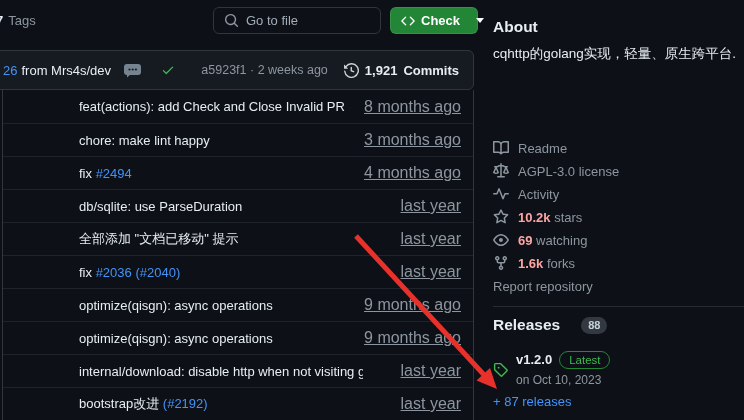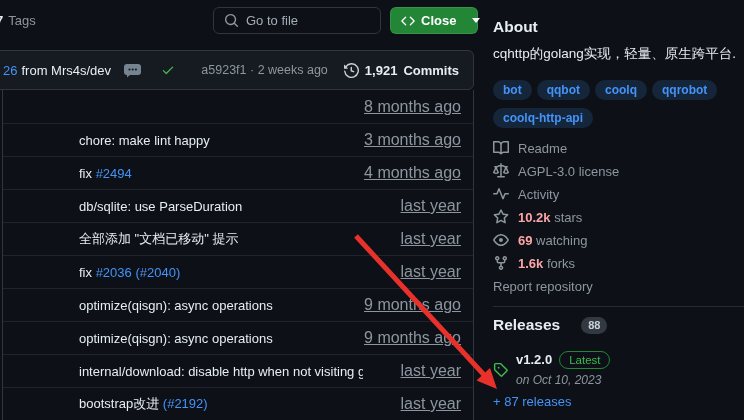--- a/index.html
+++ b/index.html
@@ -85,21 +85,21 @@
     background:rgba(110,118,129,0.4);color:#c9d1d9;font-size:11px;font-weight:bold;
     border-radius:999px;padding:2px 7px;line-height:13px;
   }
   .release-item{position:absolute;left:0;top:345px;display:flex;align-items:center;gap:8px;cursor:pointer;}
   .release-item .tag-ic{color:var(--green);margin-top:0;}
   .release-ver{font-weight:bold;color:var(--fg);font-size:13px;}
   .latest-pill{
     border:1px solid var(--green-btn);color:var(--green);border-radius:999px;
     font-size:11.5px;padding:1px 9px;margin-left:7px;line-height:14px;display:inline-block;
   }
-  .release-date{color:var(--muted);font-size:12px;margin-top:4px;font-style:italic;}
+  .release-date{color:var(--muted);font-size:12px;margin-top:4px;}
   .more-releases{position:absolute;left:0;top:388px;color:var(--link);cursor:pointer;}
   
   .arrow-overlay{left:0;top:0;width:744px;height:420px;pointer-events:none;z-index:50;}
 </style>
 </head>
 <body>
 
 <div class="abs tags-link">
   <span class="tags-count">7</span>
   <span class="tags-label">Tags</span>
@@ -113,21 +113,21 @@
   </span>
   <input type="text" placeholder="Go to file" style="">
 </div>
 
 <div class="abs code-btn">
   <span style="display:inline-flex;">
     <svg width="14" height="14" viewBox="0 0 16 16" fill="currentColor">
         <path d="M4.72 3.22a.75.75 0 0 1 1.06 1.06L2.06 8l3.72 3.72a.75.75 0 1 1-1.06 1.06L.47 8.53a.75.75 0 0 1 0-1.06l4.25-4.25Zm6.56 0a.75.75 0 1 0-1.06 1.06L13.94 8l-3.72 3.72a.75.75 0 1 0 1.06 1.06l4.25-4.25a.75.75 0 0 0 0-1.06l-4.25-4.25Z"></path>
       </svg>
   </span>
-  <span class="lbl">Close</span>
+  <span class="lbl">Check</span>
   <span class="sep"></span>
   <span class="caret"></span>
 </div>
 
 <div class="abs commit-bar">
   <span class="pr-link">26</span>
   <span class="from-txt">from Mrs4s/dev</span>
   <span class="comment-badge">
     <svg width="20" height="15" viewBox="0 0 20 15">
         <rect x="1" y="1" width="17" height="11" rx="3" fill="currentColor"></rect>
@@ -151,20 +151,21 @@
           </svg>
       </span>
       <span class="num">1,921</span>
       <span class="num">Commits</span>
     </span>
   </span>
 </div>
 
 <div class="abs commit-table" id="commit-rows">
     <div class="commit-row">
+      <span class="commit-msg">feat(actions): add Check and Close Invalid PR</span>
       <span class="commit-date">8 months ago</span>
     </div>
     <div class="commit-row">
       <span class="commit-msg">chore: make lint happy</span>
       <span class="commit-date">3 months ago</span>
     </div>
     <div class="commit-row">
       <span class="commit-msg">fix <a>#2494</a></span>
       <span class="commit-date">4 months ago</span>
     </div>
@@ -194,27 +195,20 @@
     </div>
     <div class="commit-row">
       <span class="commit-msg">bootstrap改进 <a>(#2192)</a></span>
       <span class="commit-date">last year</span>
     </div>
   </div>
 
 <div class="abs sidebar">
   <div class="sec-title about-title">About</div>
   <div class="about-desc">cqhttp的golang实现，轻量、原生跨平台.</div>
-  <div class="topics" id="topic-list">
-      <span class="topic-pill">bot</span>
-      <span class="topic-pill">qqbot</span>
-      <span class="topic-pill">coolq</span>
-      <span class="topic-pill">qqrobot</span>
-      <span class="topic-pill">coolq-http-api</span>
-    </div>
   <div class="meta-list" id="meta-list">
       <div class="meta-item">
         <span style="display: inline-flex;">
           <svg width="16" height="16" viewBox="0 0 16 16" fill="currentColor">
             <path d="M0 1.75A.75.75 0 0 1 .75 1h4.253c1.227 0 2.317.59 3 1.501A3.743 3.743 0 0 1 11.006 1h4.245a.75.75 0 0 1 .75.75v10.5a.75.75 0 0 1-.75.75h-4.507a2.25 2.25 0 0 0-1.591.659l-.622.621a.75.75 0 0 1-1.06 0l-.622-.621A2.25 2.25 0 0 0 5.258 13H.75a.75.75 0 0 1-.75-.75Zm7.251 10.324.004-5.073-.002-2.253A2.25 2.25 0 0 0 5.003 2.5H1.5v9h3.757a3.75 3.75 0 0 1 1.994.574ZM8.755 4.75l-.004 7.322a3.752 3.752 0 0 1 1.992-.572H14.5v-9h-3.495a2.25 2.25 0 0 0-2.25 2.25Z"></path>
           </svg>
         </span>
         <span><span>Readme</span></span>
       </div>
       <div class="meta-item">

